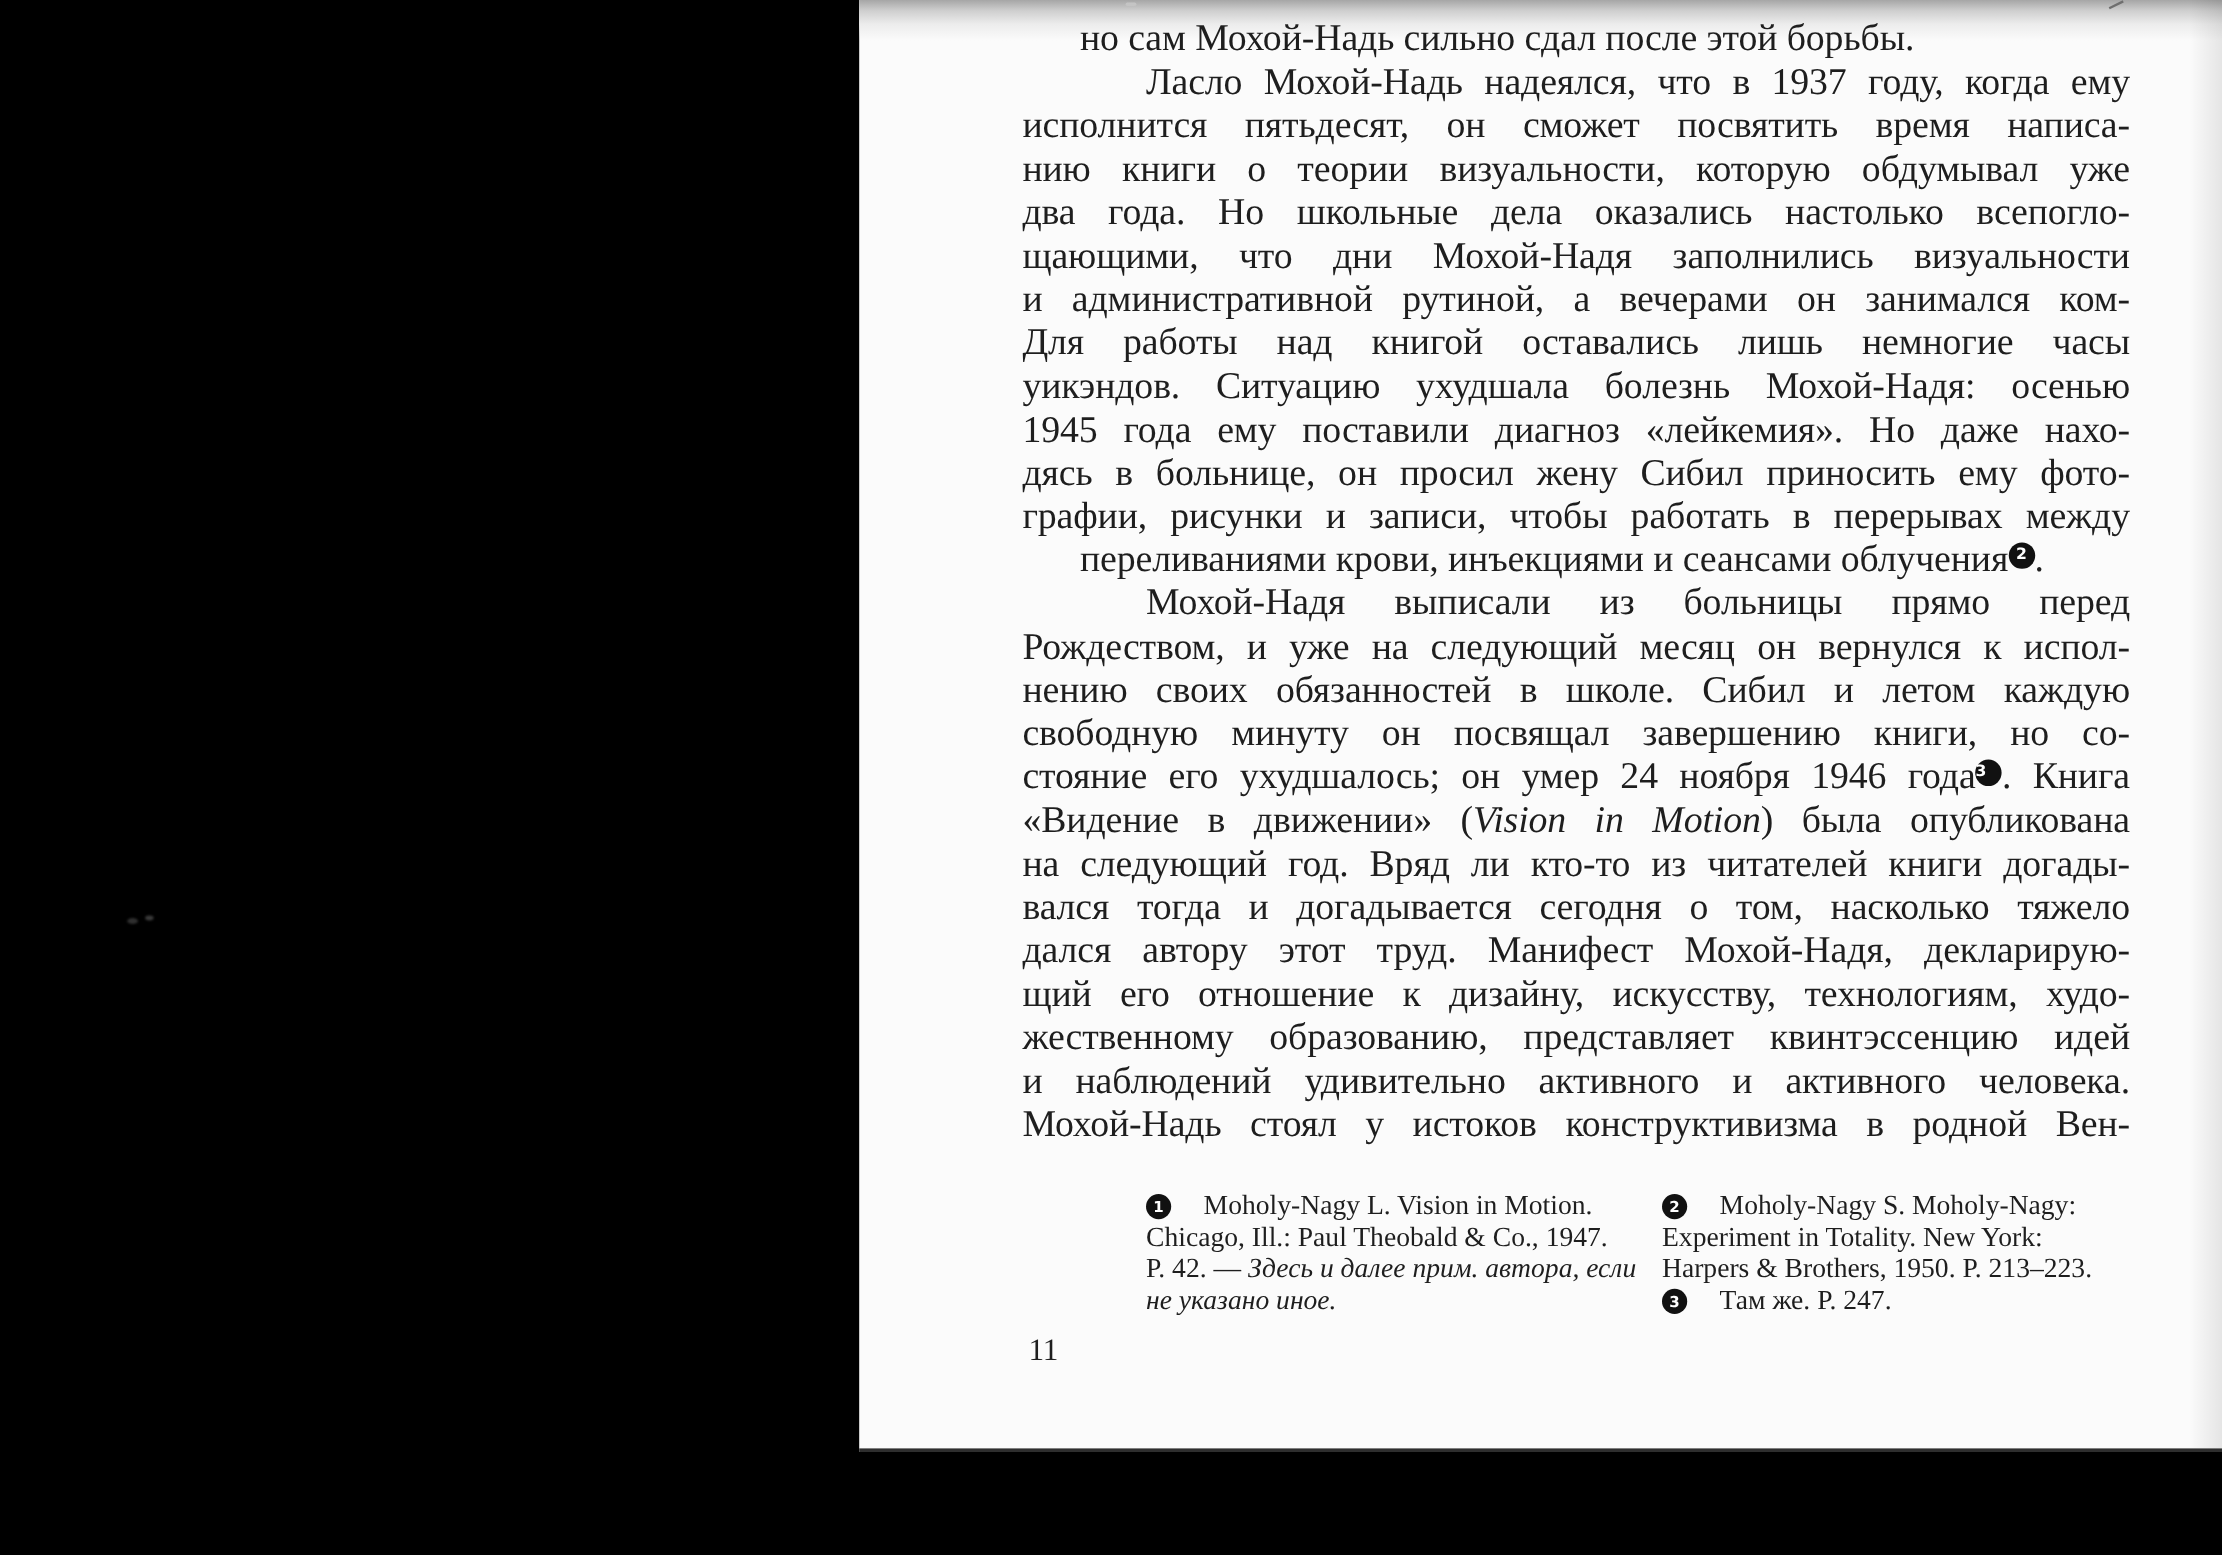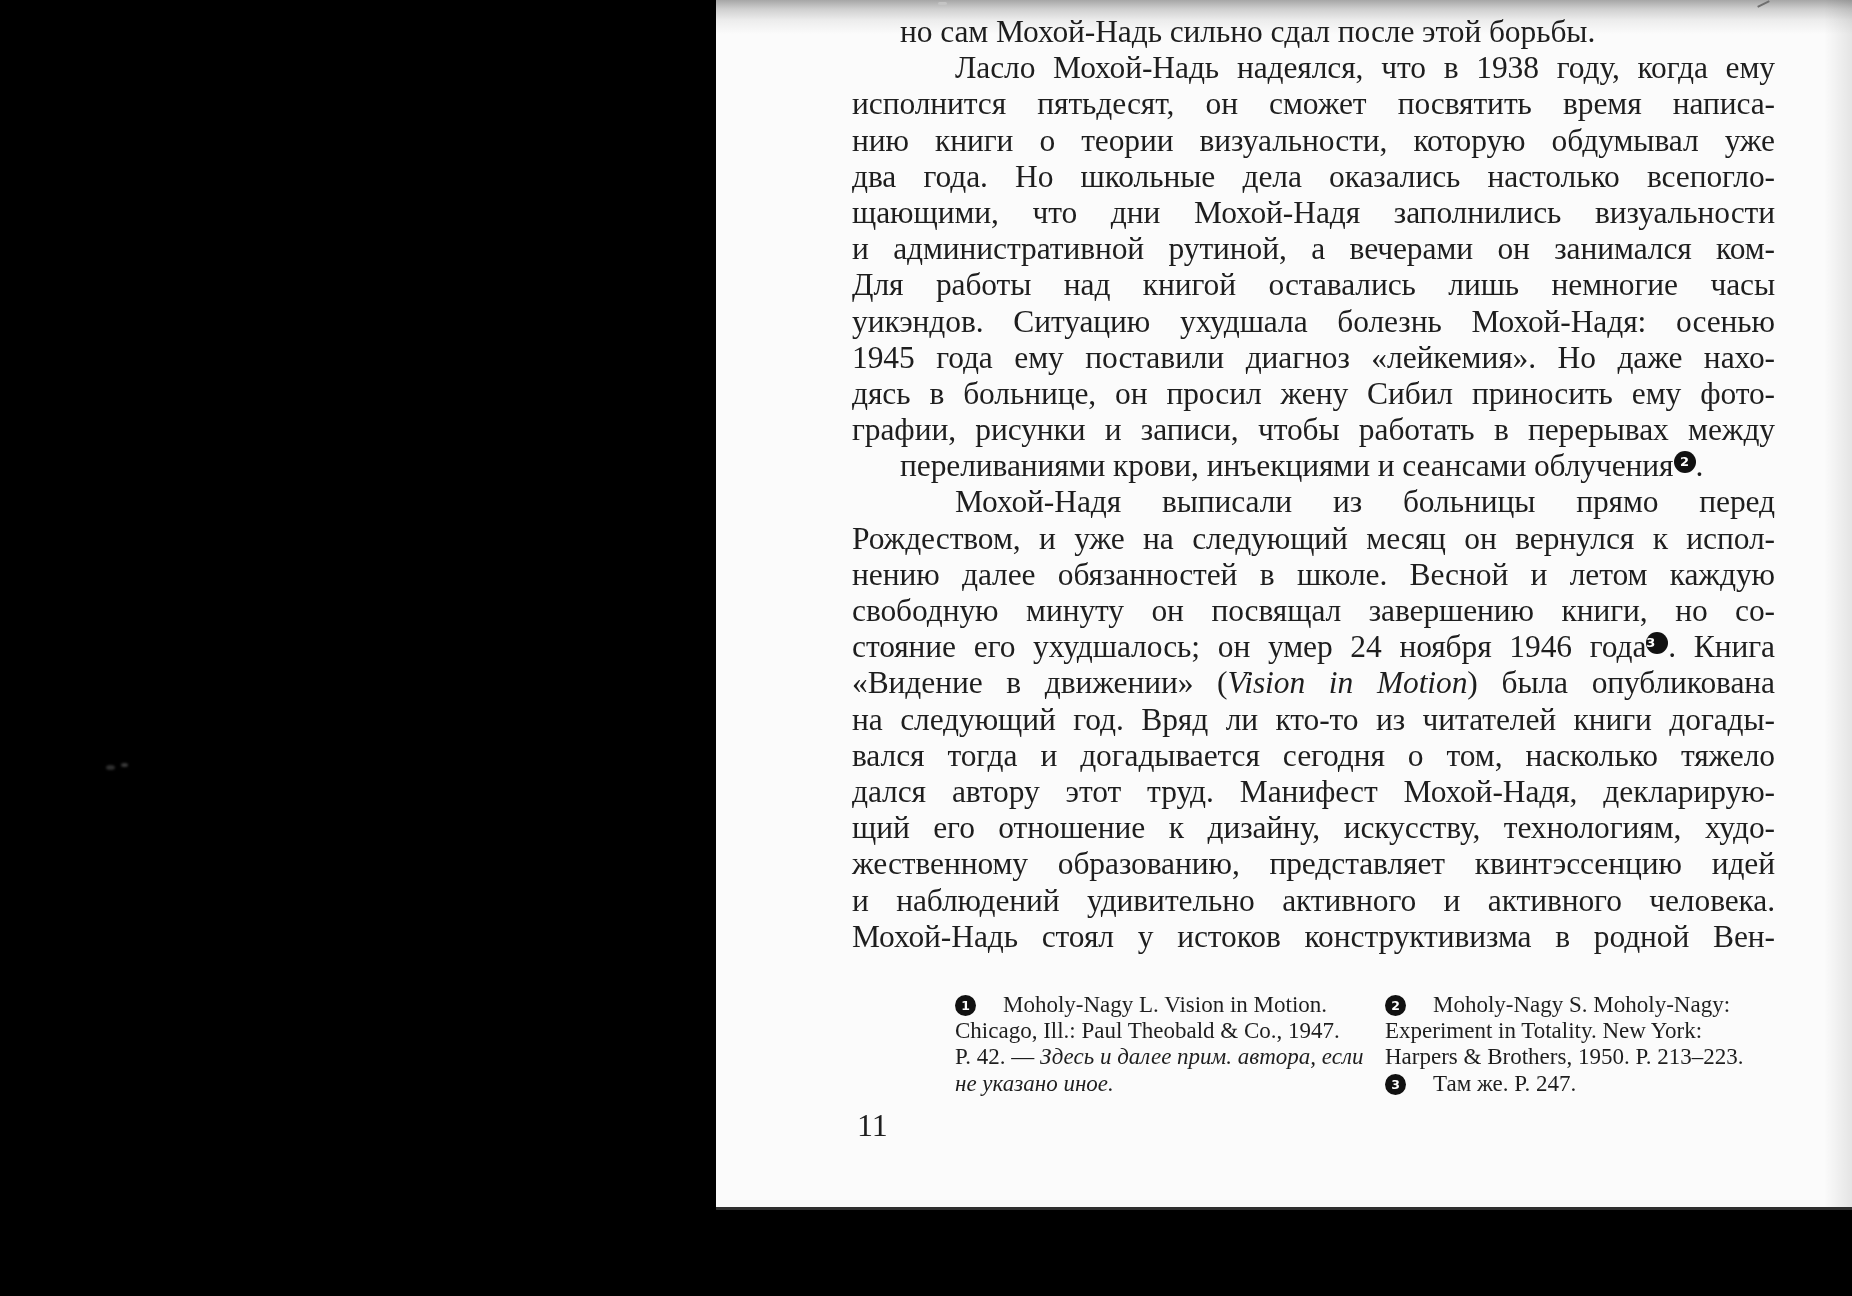--- a/index.html
+++ b/index.html
@@ -52,21 +52,21 @@
   .fn-marker{
     display:inline-block;width:21px;height:21px;border-radius:50%;
     background:var(--marker-bg);color:var(--marker-fg);
     font-family:"DejaVu Sans","Liberation Sans",sans-serif;
     font-size:12.5px;font-weight:bold;line-height:21px;text-align:center;
     position:relative;top:-2px;margin-right:27px;letter-spacing:0;
   }
 
   .page-num{
     position:absolute;left:141px;top:1108px;
-    font-size:32px;line-height:34px;color:var(--text);
+    font-size:26px;line-height:34px;color:var(--text);
   }
 
   .speck{position:absolute;border-radius:50%;filter:blur(1px);}
   .speck.s1{left:106px;top:765px;width:9px;height:5px;background:#2f2f2f;}
   .speck.s2{left:121px;top:763px;width:7px;height:4px;background:#3a3a3a;}
   .dust-top{position:absolute;left:222px;top:2px;width:9px;height:3px;background:#c4c4c4;border-radius:2px;}
   .scratch{position:absolute;left:1041px;top:3px;width:13px;height:2px;background:#6f6f6f;transform:rotate(-26deg);}
 </style>
 </head>
 <body>
@@ -75,35 +75,35 @@
 <div class="speck s2"></div>
 
 <div class="page">
   <div class="page-top-shade"></div>
   <div class="page-right-shade"></div>
   <div class="dust-top"></div>
   <div class="scratch"></div>
 
   <div class="body-text">
       <div class="bline nj">но сам Мохой-Надь сильно сдал после этой борьбы.</div>
-      <div class="bline ind">Ласло Мохой-Надь надеялся, что в 1938 году, когда ему</div>
+      <div class="bline ind">Ласло Мохой-Надь надеялся, что в 1937 году, когда ему</div>
       <div class="bline">исполнится пятьдесят, он сможет посвятить время написа-</div>
       <div class="bline">нию книги о теории визуальности, которую обдумывал уже</div>
       <div class="bline">два года. Но школьные дела оказались настолько всепогло-</div>
       <div class="bline">щающими, что дни Мохой-Надя заполнились визуальности</div>
       <div class="bline">и административной рутиной, а вечерами он занимался ком-</div>
       <div class="bline">Для работы над книгой оставались лишь немногие часы</div>
       <div class="bline">уикэндов. Ситуацию ухудшала болезнь Мохой-Надя: осенью</div>
       <div class="bline">1945 года ему поставили диагноз «лейкемия». Но даже нахо-</div>
       <div class="bline">дясь в больнице, он просил жену Сибил приносить ему фото-</div>
       <div class="bline">графии, рисунки и записи, чтобы работать в перерывах между</div>
       <div class="bline nj">переливаниями крови, инъекциями и сеансами облучения<span class="sup-marker">2</span>.</div>
       <div class="bline ind">Мохой-Надя выписали из больницы прямо перед</div>
       <div class="bline">Рождеством, и уже на следующий месяц он вернулся к испол-</div>
-      <div class="bline">нению далее обязанностей в школе. Весной и летом каждую</div>
+      <div class="bline">нению своих обязанностей в школе. Сибил и летом каждую</div>
       <div class="bline">свободную минуту он посвящал завершению книги, но со-</div>
       <div class="bline">стояние его ухудшалось; он умер 24 ноября 1946 года<span class="sup-marker">3</span>. Книга</div>
       <div class="bline">«Видение в движении» (<em>Vision in Motion</em>) была опубликована</div>
       <div class="bline">на следующий год. Вряд ли кто-то из читателей книги догады-</div>
       <div class="bline">вался тогда и догадывается сегодня о том, насколько тяжело</div>
       <div class="bline">дался автору этот труд. Манифест Мохой-Надя, декларирую-</div>
       <div class="bline">щий его отношение к дизайну, искусству, технологиям, худо-</div>
       <div class="bline">жественному образованию, представляет квинтэссенцию идей</div>
       <div class="bline">и наблюдений удивительно активного и активного человека.</div>
       <div class="bline">Мохой-Надь стоял у истоков конструктивизма в родной Вен-</div>

